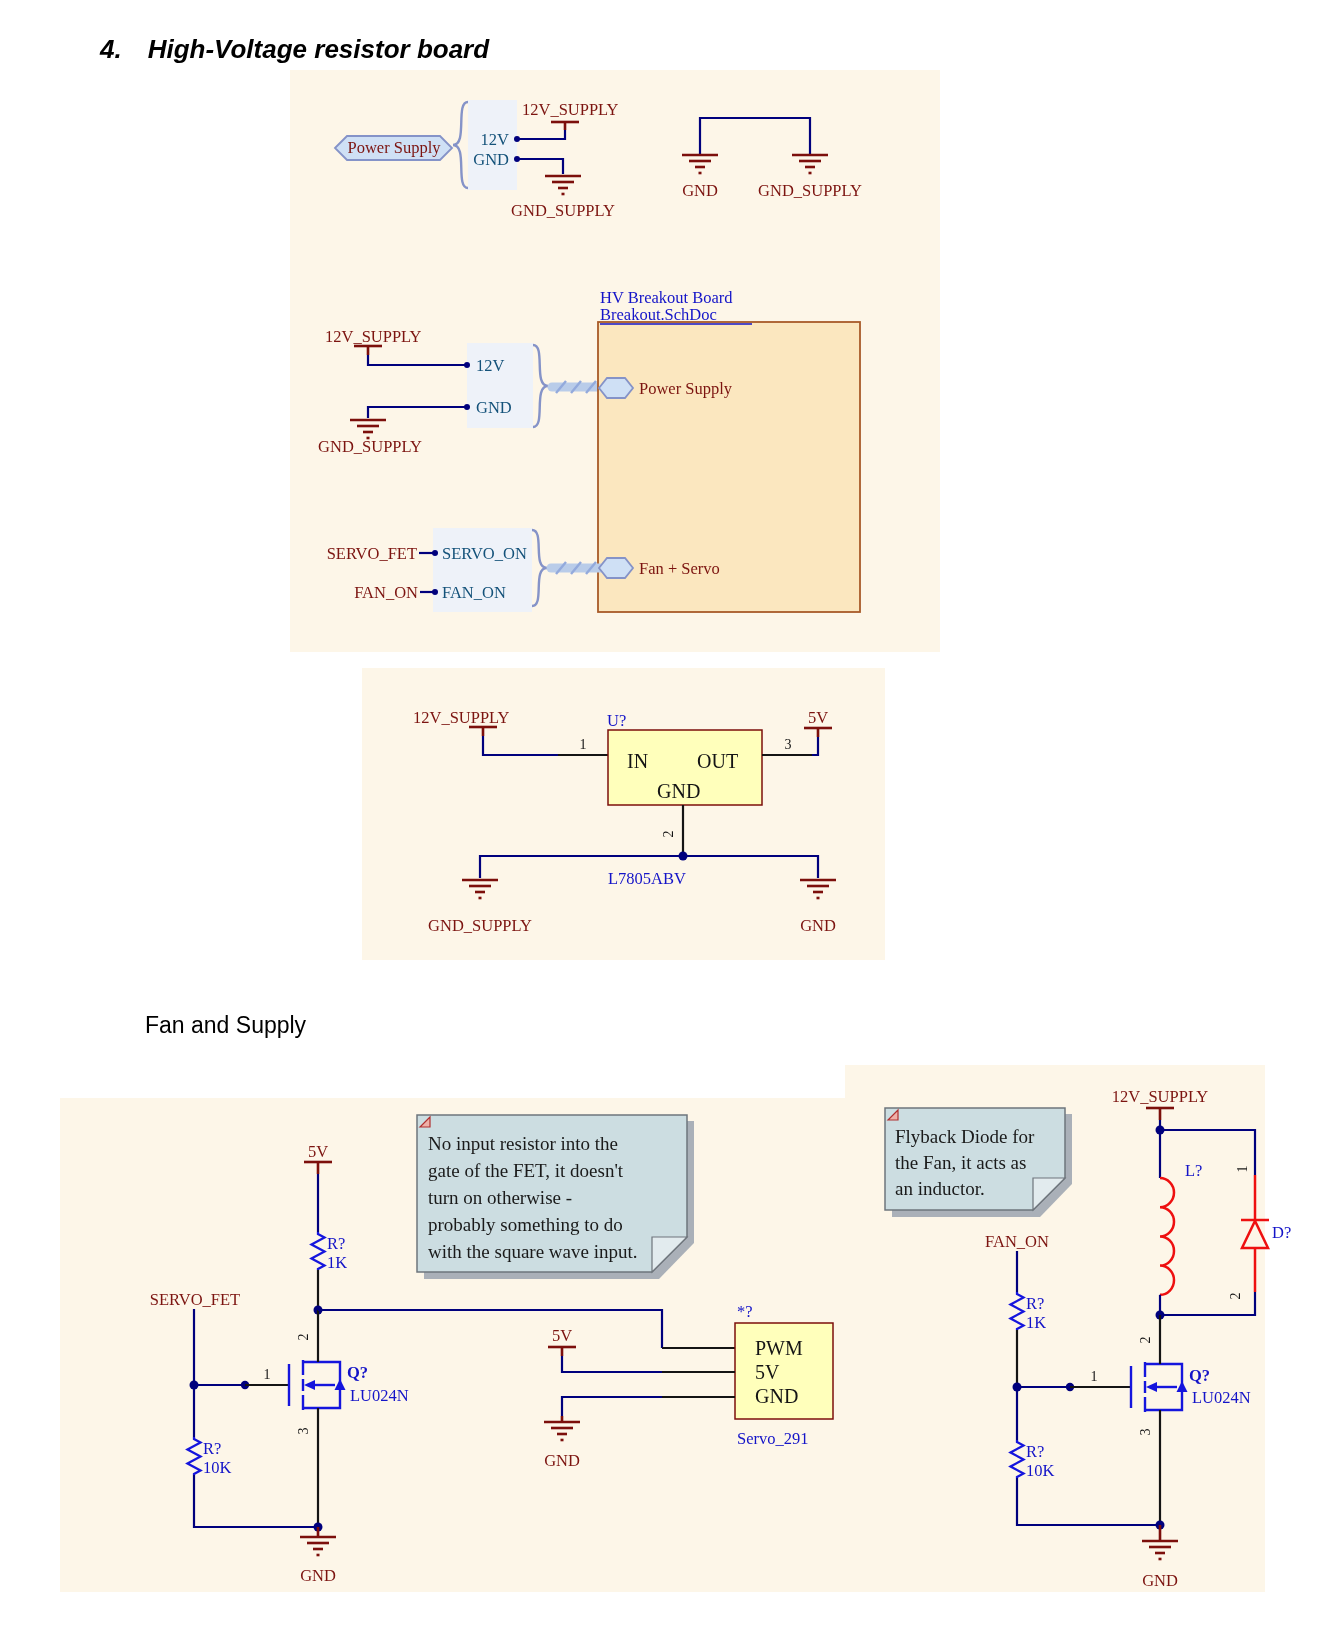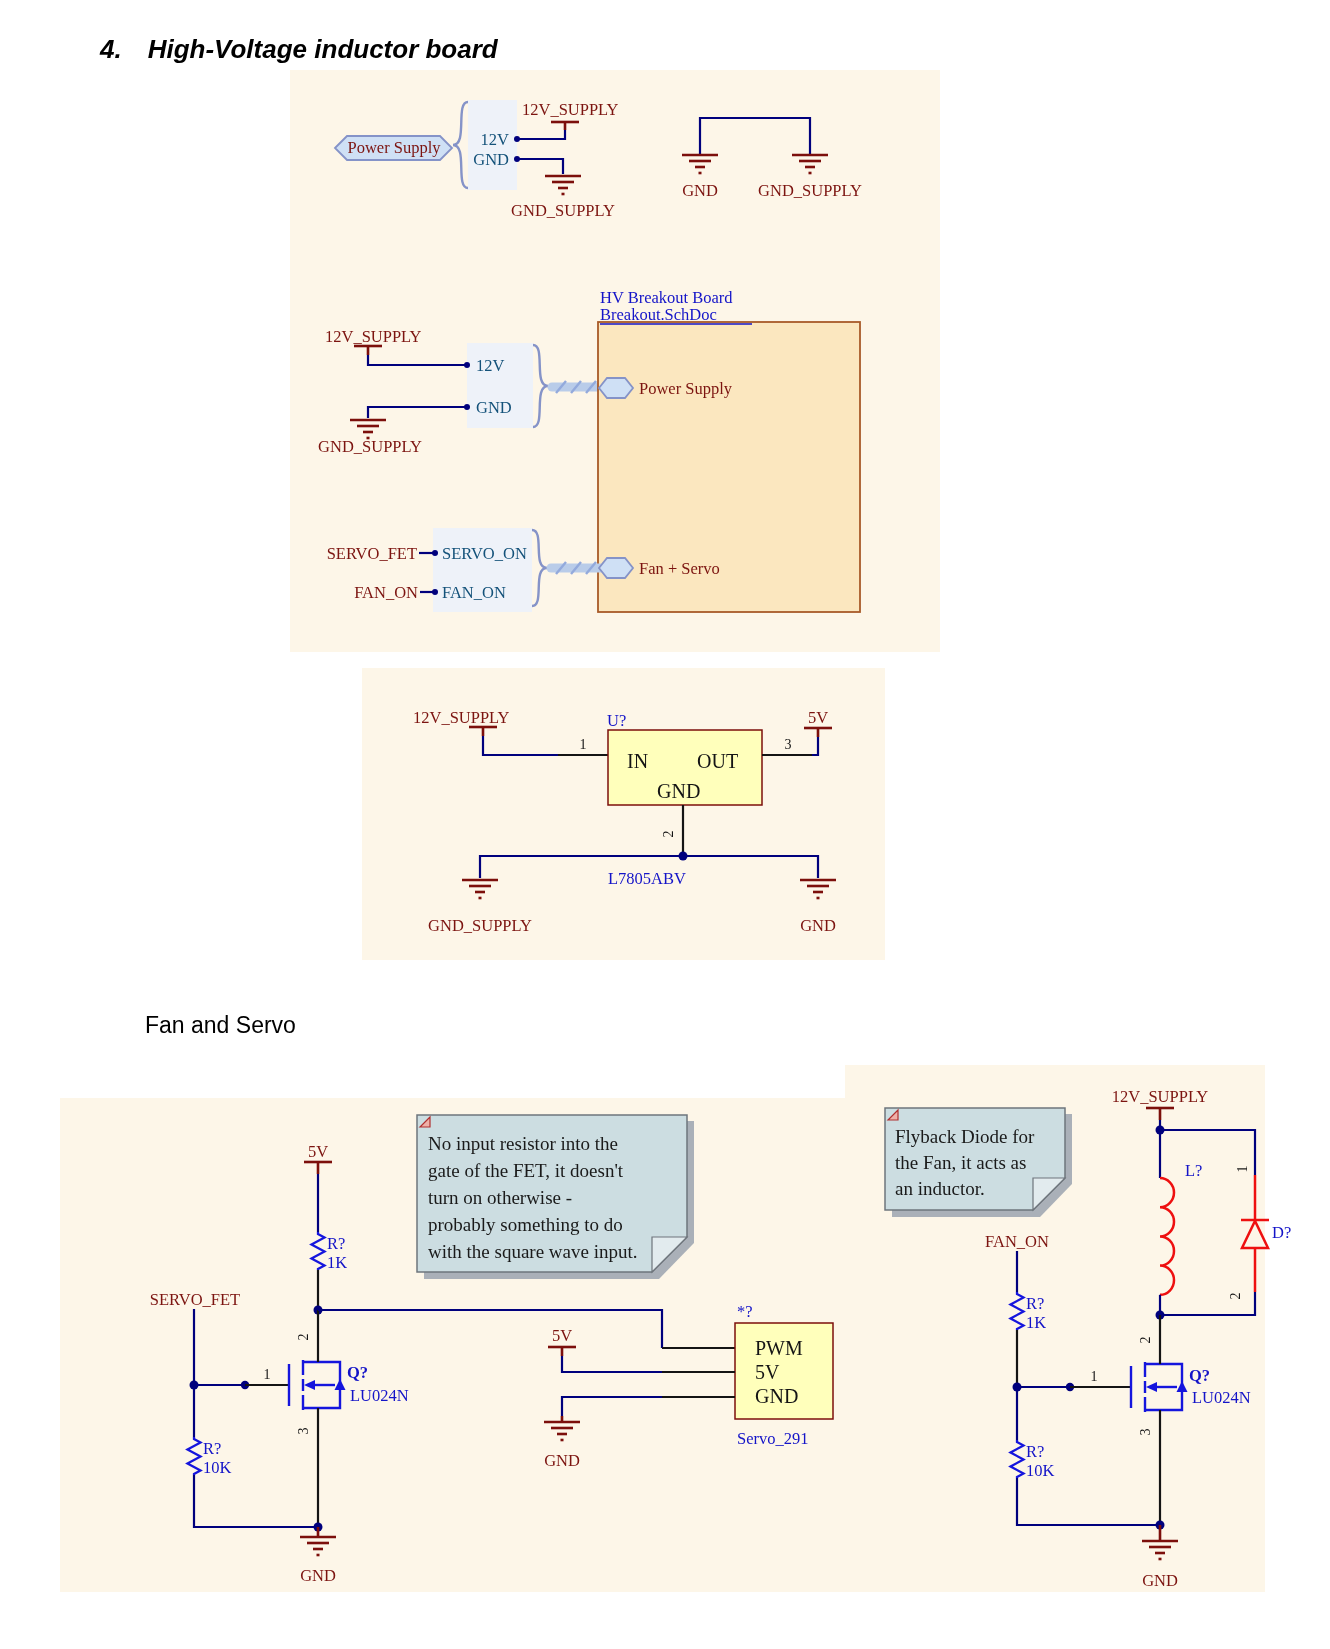--- a/index.html
+++ b/index.html
@@ -37,23 +37,23 @@
   .mid{text-anchor:middle;} .end{text-anchor:end;}
   .bold{font-weight:bold;}
 </style>
 </head>
 <body>
 
 <div id="page">
 
   <div class="h1">
     <span>4.</span>
-    <span>High-Voltage inductor board</span>
+    <span>High-Voltage resistor board</span>
   </div>
-  <div class="h2">Fan and Servo</div>
+  <div class="h2">Fan and Supply</div>
 
   <svg width="1330" height="1649" viewBox="0 0 1330 1649">
     <defs>
       <g id="gnd" stroke="#7c0f0b" stroke-width="2.6" fill="none">
         <line x1="-18" y1="0" x2="18" y2="0"></line>
         <line x1="-11" y1="6" x2="11" y2="6"></line>
         <line x1="-5" y1="12" x2="5" y2="12"></line>
         <line x1="-1.5" y1="18" x2="1.5" y2="18"></line>
       </g>
       <path id="resv" d="M0,0 L0,2 L6.5,5.5 L-6.5,12.5 L6.5,19.5 L-6.5,26.5 L6.5,33.5 L0,37 L0,38" stroke="#1515dd" stroke-width="2.3" fill="none"></path>

